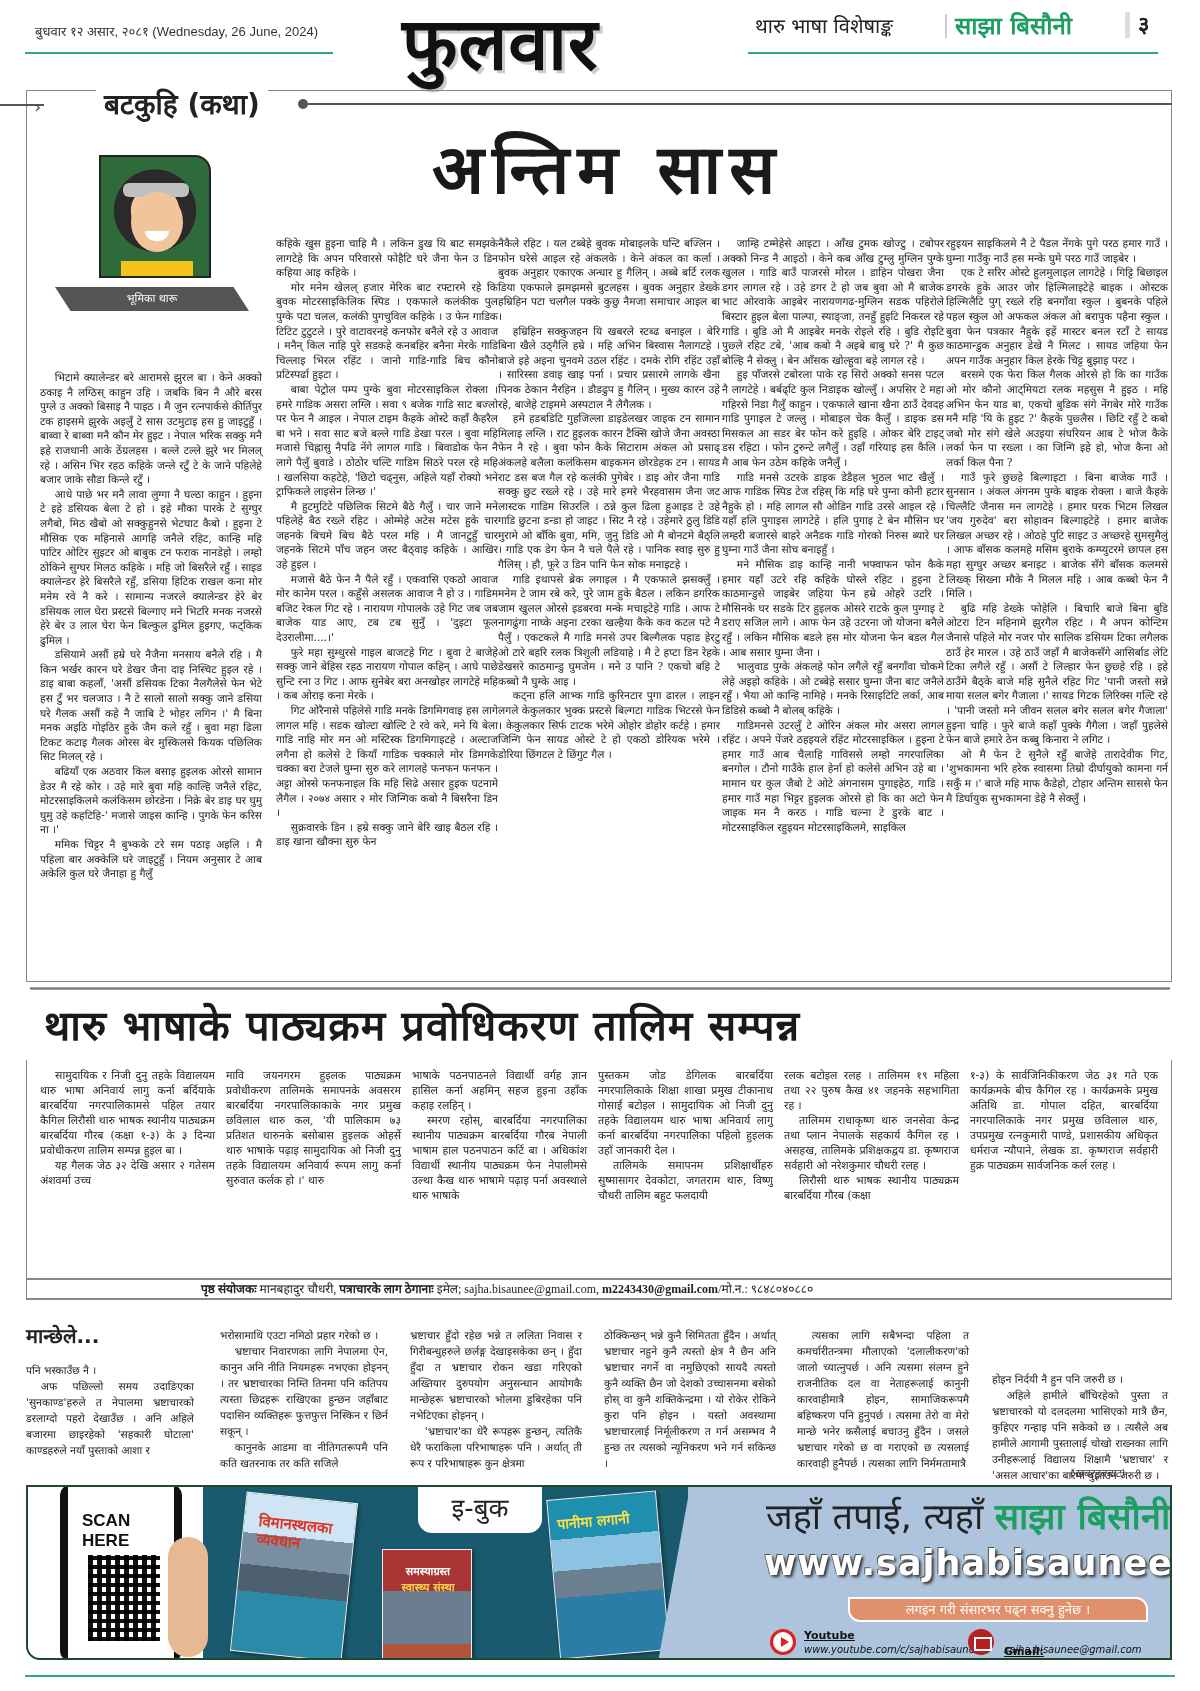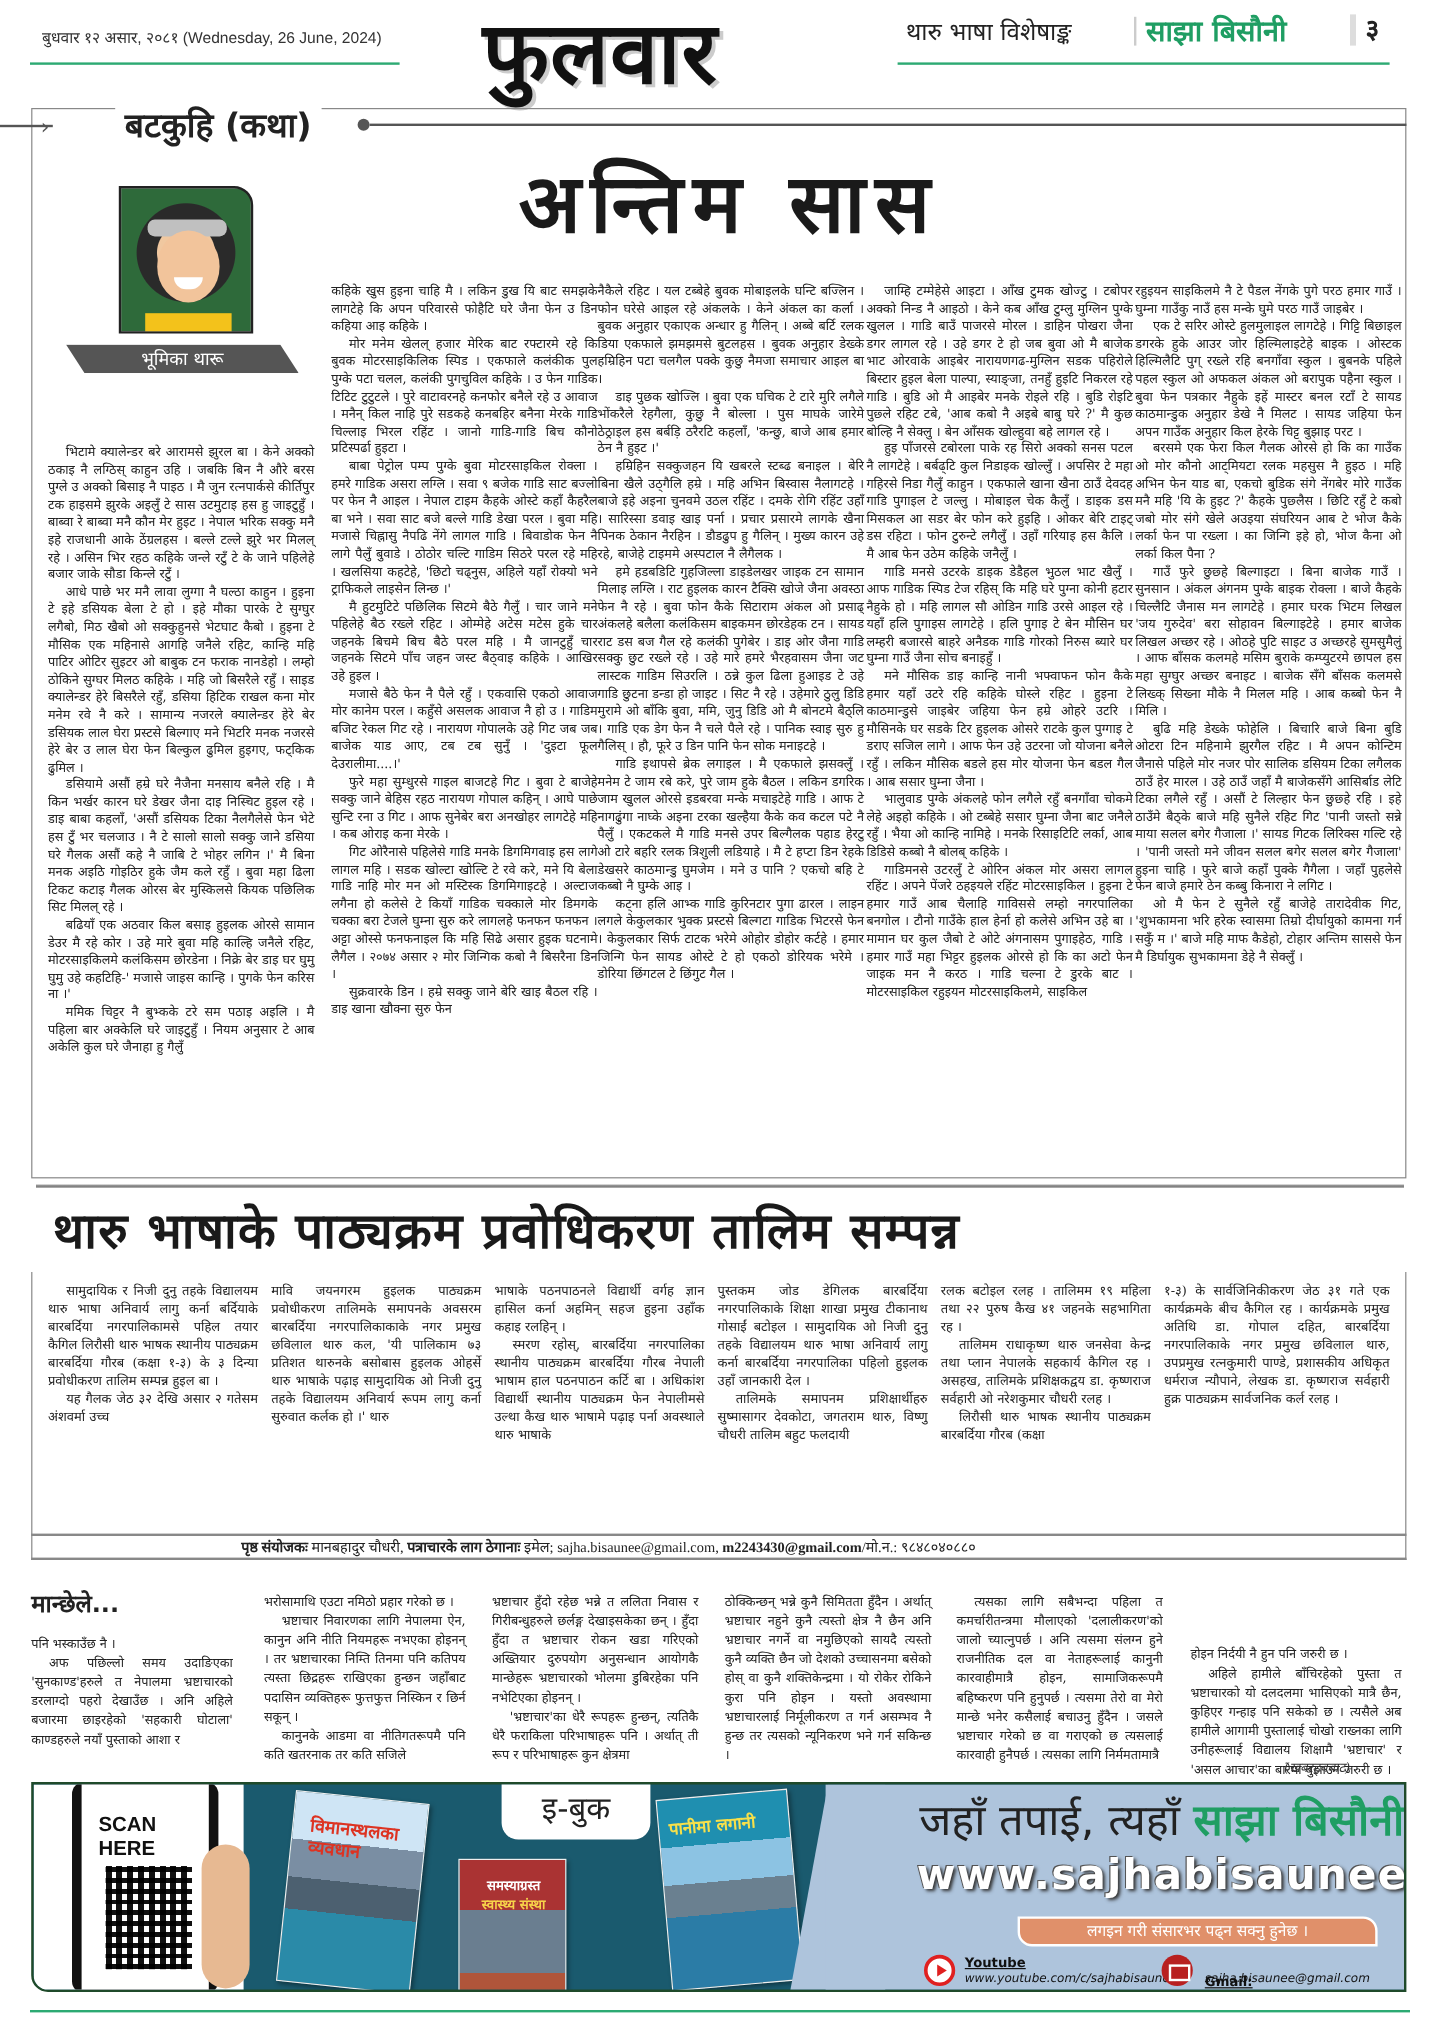--- a/index.html
+++ b/index.html
@@ -25,21 +25,21 @@
   .kicker-dot { left: 298px; top: 99px; width: 10px; height: 10px; border-radius: 50%; background: #555; }
   .kicker-line { left: 308px; top: 103px; width: 864px; height: 2px; background: #555; }
 
   .headline { left: 432px; top: 120px; font-family: "DejaVu Sans", sans-serif; font-size: 68px; font-weight: bold; letter-spacing: 8px; color: #1a1a1a; }
 
   .author-photo { left: 99px; top: 155px; width: 112px; height: 123px; border: 2px solid #222; border-radius: 0 16px 0 0; background: radial-gradient(circle at 50% 45%, #f0c8a0 0 28%, #2a2a2a 29% 48%, #2e6a3a 49%); overflow: hidden; }
   .author-photo .face { position: absolute; left: 30px; top: 35px; width: 52px; height: 60px; border-radius: 50%; background: #f2c49b; }
   .author-photo .band { position: absolute; left: 22px; top: 26px; width: 66px; height: 14px; background: #c0c0c0; border-radius: 6px; }
   .author-photo .smile { position: absolute; left: 44px; top: 74px; width: 24px; height: 10px; border-radius: 0 0 12px 12px; background: #fff; }
   .author-photo .dress { position: absolute; left: 20px; top: 104px; width: 72px; height: 20px; background: #f3c21b; }
-  .author-banner { left: 55px; top: 287px; width: 194px; height: 24px; background: #555; clip-path: polygon(0 0, 92% 0, 100% 100%, 8% 100%); color: #fff; font-family: "DejaVu Sans", sans-serif; font-size: 15px; text-align: center; line-height: 24px; }
+  .author-banner { left: 55px; top: 287px; width: 194px; height: 24px; background: #555; clip-path: polygon(0 0, 92% 0, 100% 100%, 8% 100%); color: #fff; font-family: "DejaVu Sans", sans-serif; font-size: 11px; text-align: center; line-height: 24px; }
 
   .col { font-size: 10.6px; line-height: 14.6px; text-align: justify; color: #222; }
   .col p { text-indent: 1.4em; }
   .col p.noind { text-indent: 0; }
 
   .article-rule { left: 30px; top: 987px; width: 1140px; height: 3px; background: linear-gradient(#bbb, #777, #bbb); }
 
   .headline2 { left: 44px; top: 996px; width: 1120px; font-family: "DejaVu Sans", sans-serif; font-size: 41px; font-weight: bold; letter-spacing: 1px; color: #1a1a1a; white-space: nowrap; }
   .article2-box { left: 26px; top: 1060px; width: 1146px; height: 240px; border: 1px solid #888; border-top: none; }
   .contact-bar { left: 26px; top: 1278px; width: 1146px; height: 22px; border-top: 2px solid #888; border-bottom: 2px solid #888; font-family: "Liberation Serif", serif; font-size: 12px; line-height: 18px; padding-left: 175px; color: #222; }
@@ -124,21 +124,20 @@
   <p>मोर मनेम खेलल् हजार मेरिक बाट रफ्टारमे रहे कि बुवक मोटरसाइकिलिक स्पिड । एकफाले कलंकीक पुल पुग्के पटा चलल, कलंकी पुगचुविल कहिके । उ फेन गाडिक टिटिट टुटुटले । पुरे वाटावरनहे कनफोर बनैले रहे उ आवाज । मनैन् किल नाहि पुरे सडकहे कनबहिर बनैना मेरके गाडि चिल्लाइ भिरल रहिंट । जानो गाडि-गाडि बिच कौनो प्रटिस्पर्ढा हुइटा ।</p>
   <p>बाबा पेट्रोल पम्प पुग्के बुवा मोटरसाइकिल रोक्ला । हमरे गाडिक असरा लग्लि । सवा ९ बजेक गाडि साट बज्लो पर फेन नै आइल । नेपाल टाइम कैहके ओस्टे कहाँ कैहरैल बा भने । सवा साट बजे बल्ले गाडि डेखा परल । बुवा महि मजासे चिह्नासु नैपढि नेंगे लागल गाडि । बिवाडोक फेन नै लागे पैलुँ बुवाडे । ठोठोर चल्टि गाडिम सिठरे परल रहे महि । खलसिया कहटेहे, 'छिटो चढ्नुस, अहिले यहाँ रोक्यो भने ट्राफिकले लाइसेन लिन्छ ।'</p>
   <p>मै हुटमुटिटे पछिलिक सिटमे बैठे गैलुँ । चार जाने मने पहिलेहे बैठ रख्ले रहिट । ओम्मेहे अटेस मटेस हुके चार जहनके बिचमे बिच बैठे परल महि । मै जानटुहुँ चार जहनके सिटमे पाँच जहन जस्ट बैठ्वाइ कहिके । आखिर उहे हुइल ।</p>
   <p>मजासे बैठे फेन नै पैले रहुँ । एकवासि एकठो आवाज मोर कानेम परल । कहुँसे असलक आवाज नै हो उ । गाडिम बजिट रेकल गिट रहे । नारायण गोपालके उहे गिट जब जब बाजेक याड आए, टब टब सुनुँ । 'दुइटा फूल देउरालीमा....।'</p>
   <p>फुरे महा सुम्धुरसे गाइल बाजटहे गिट । बुवा टे बाजेहे सक्कु जाने बेहिस रहठ नारायण गोपाल कहिन् । आघे पाछे सुन्टि रना उ गिट । आफ सुनेबेर बरा अनखोहर लागटेहे महि । कब ओराइ कना मेरके ।</p>
   <p>गिट ओरैनासे पहिलेसे गाडि मनके डिगमिगवाइ हस लागे लागल महि । सडक खोल्टा खोल्टि टे रवे करे, मने यि बेला गाडि नाहि मोर मन ओ मस्टिस्क डिगमिगाइटहे । अल्टाज लगैना हो कलेसे टे कियाँ गाडिक चक्काले मोर डिमगके चक्का बरा टेजले घुम्ना सुरु करे लागलहे फनफन फनफन । अट्टा ओस्से फनफनाइल कि महि सिढे असार हुइक घटनामे लैगैल । २०७४ असार २ मोर जिन्गिक कबो नै बिसरैना डिन ।</p>
   <p>सुक्रवारके डिन । हम्रे सक्कु जाने बेरि खाइ बैठल रहि । डाइ खाना खौक्ना सुरु फेन</p>
 </div>
 <div class="abs col" style="left:498px;top:236px;width:222px;">
   <p class="noind">नैकैले रहिट । यल टब्बेहे बुवक मोबाइलके घन्टि बज्लिन । फोन घरेसे आइल रहे अंकलके । केने अंकल का कर्ला । बुवक अनुहार एकाएक अन्धार हु गैलिन् । अब्बे बर्टि रलक डिया एकफाले झमझमसे बुटलहस । बुवक अनुहार डेख्के हम्रिहिन पटा चलगैल पक्के कुछु नैमजा समाचार आइल बा ।</p>
-  <p>डाइ पुछक खोज्लि । बुवा एक घचिक टे टारे मुरि लगैले भोंकरैले रेहगैला, कुछु नै बोल्ला । पुस माघके जारेमे ठेठ्राइल हस बर्बड़ि ठरैरटि कहलाँ, 'कन्छु, बाजे आब हमार ठेन नै हुइट ।'</p>
   <p>हम्रिहिन सक्कुजहन यि खबरले स्टब्ढ बनाइल । बेरि बिना खैले उठ्गैलि हम्रे । महि अभिन बिस्वास नैलागटहे । बाजे इहे अइना चुनवमे उठल रहिंट । दमके रोगि रहिंट उहाँ । सारिस्सा डवाइ खाइ पर्ना । प्रचार प्रसारमे लागके खैना पिनक ठेकान नैरहिन । डौडढुप हु गैलिन् । मुख्य कारन उहे रहे, बाजेहे टाइममे अस्पटाल नै लैगैलक ।</p>
   <p>हमे हडबडिटि गुहजिल्ला डाइडेलखर जाइक टन सामान मिलाइ लग्लि । राट हुइलक कारन टैक्सि खोजे जैना अवस्ठा फेन नै रहे । बुवा फोन कैके सिटाराम अंकल ओ प्रसाढ् अंकलहे बलैला कलंकिसम बाइकमन छोरडेहक टन । सायड राट डस बज गैल रहे कलंकी पुगेबेर । डाइ ओर जैना गाडि सक्कु छुट रख्ले रहे । उहे मारे हमरे भैरहवासम जैना जट लास्टक गाडिम सिउरलि । ठन्ने कुल ढिला हुआइड टे उहे गाडि छुटना डन्डा हो जाइट । सिट नै रहे । उहेमारे ठुलु डिडि मुरामे ओ बाँकि बुवा, ममि, जुनु डिडि ओ मै बोनटमे बैठ्लि । गाडि एक डेग फेन नै चले पैले रहे । पानिक स्वाइ सुरु हु गैलिस् । हौ, फूरे उ डिन पानि फेन सोक मनाइटहे ।</p>
   <p>गाडि इथापसे ब्रेक लगाइल । मै एकफाले झसक्लुँ । मनेम टे जाम रबे करे, पुरे जाम हुके बैठल । लकिन डगरिक जाम खुलल ओरसे इडबरवा मन्के मचाइटेहे गाडि । आफ टे नागढुंगा नाघ्के अइना टरका खल्हैया कैके कव कटल पटे नै पैलुँ । एकटकले मै गाडि मनसे उपर बिल्गैलक पहाड हेरटु ओ टारे बहरि रलक त्रिशुली लडियाहे । मै टे हप्टा डिन रेहके डेखसरे काठमान्डु घुमजेम । मने उ पानि ? एकचो बहि टे कब्बो नै घुम्के आइ ।</p>
   <p>कट्ना हलि आभ्क गाडि कुरिनटार पुगा ढारल । लाइन लगले केकुलकार भुक्क प्रस्टसे बिल्गटा गाडिक भिटरसे फेन । केकुलकार सिर्फ टाटक भरेमे ओहोर डोहोर कर्टहे । हमार जिन्गि फेन सायड ओस्टे टे हो एकठो डोरियक भरेमे । डोरिया छिंगटल टे छिंगुट गैल ।</p>
 </div>
 <div class="abs col" style="left:722px;top:236px;width:222px;">
   <p>जाम्हि टम्मेहेसे आइटा । आँख टुमक खोज्टु । टबोपर अक्को निन्ड नै आइठो । केने कब आँख टुम्लु मुग्लिन पुग्के खुलल । गाडि बाउँ पाजरसे मोरल । डाहिन पोखरा जैना डगर लागल रहे । उहे डगर टे हो जब बुवा ओ मै बाजेक भाट ओरवाके आइबेर नारायणगढ-मुग्लिन सडक पहिरोले बिस्टार हुइल बेला पाल्पा, स्याङ्जा, तनहुँ हुइटि निकरल रहे गाडि । बुडि ओ मै आइबेर मनके रोइले रहि । बुडि रोइटि पुछ्ले रहिट टबे, 'आब कबो नै अइबे बाबु घरे ?' मै कुछ बोल्हि नै सेक्लु । बेन आँसक खोल्हुवा बहे लागल रहे ।</p>
   <p>हुइ पाँजरसे टबोरला पाके रह सिरो अक्को सनस पटल नै लागटेहे । बर्बढ्टि कुल निडाइक खोल्लुँ । अपसिर टे महा गहिरसे निडा गैलुँ काहुन । एकफाले खाना खैना ठाउँ देवदह गाडि पुगाइल टे जल्लु । मोबाइल चेक कैलुँ । डाइक डस मिसकल आ सडर बेर फोन करे हुइहि । ओकर बेरि टाइट् डस रहिटा । फोन टुरुन्टे लगैलुँ । उहाँ गरियाइ हस कैलि । मै आब फेन उठेम कहिके जनैलुँ ।</p>
   <p>गाडि मनसे उटरके डाइक डेडैहल भुठल भाट खैलुँ । आफ गाडिक स्पिड टेज रहिस् कि महि घरे पुग्ना कोनी हटार नैहुके हो । महि लागल सौ ओडिन गाडि उरसे आइल रहे । यहाँ हलि पुगाइस लागटेहे । हलि पुगाइ टे बेन मौसिन घर लम्हरी बजारसे बाहरे अनैडक गाडि गोरको निरुस ब्यारे घर घुम्ना गाउँ जैना सोच बनाइहुँ ।</p>
   <p>मने मौसिक डाइ कान्हि नानी भफ्वाफन फोन कैके हमार यहाँ उटरे रहि कहिके घोस्ले रहिट । हुइना टे काठमान्डुसे जाइबेर जहिया फेन हम्रे ओहरे उटरि । मौसिनके घर सडके टिर हुइलक ओसरे राटके कुल पुग्गाइ टे डराए सजिल लागे । आफ फेन उहे उटरना जो योजना बनैले रहुँ । लकिन मौसिक बडले हस मोर योजना फेन बडल गैल । आब ससार घुम्ना जैना ।</p>

